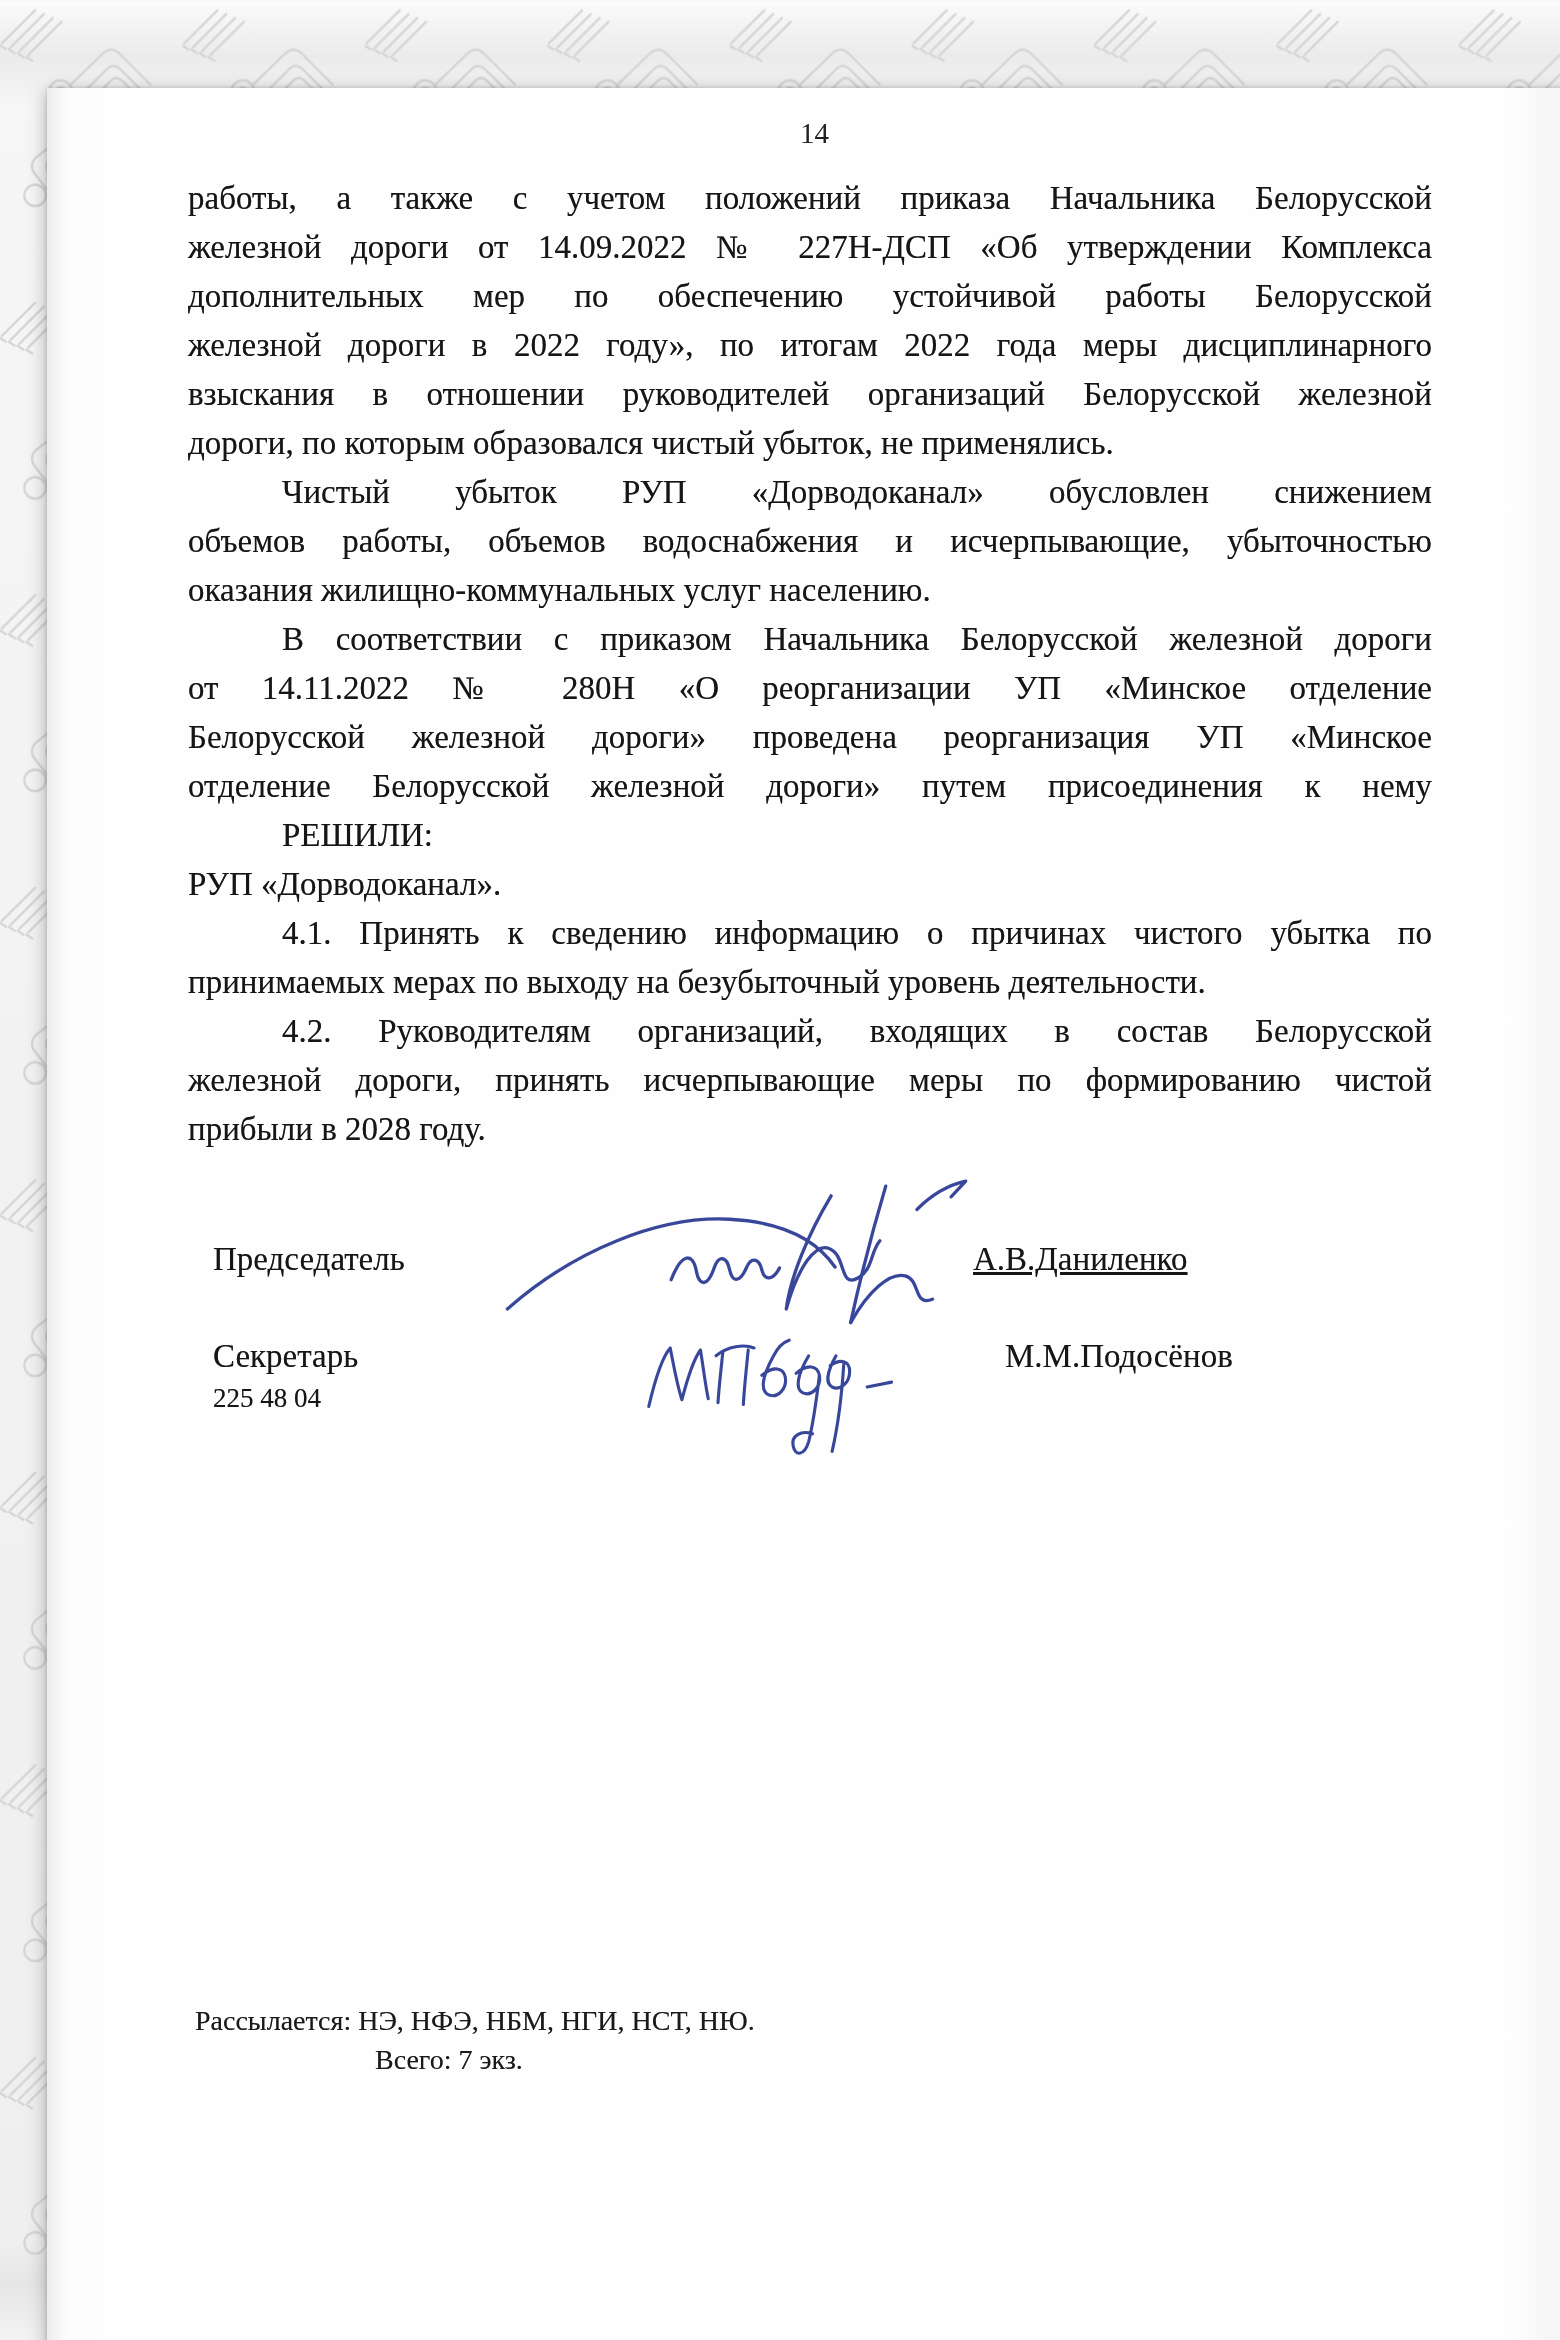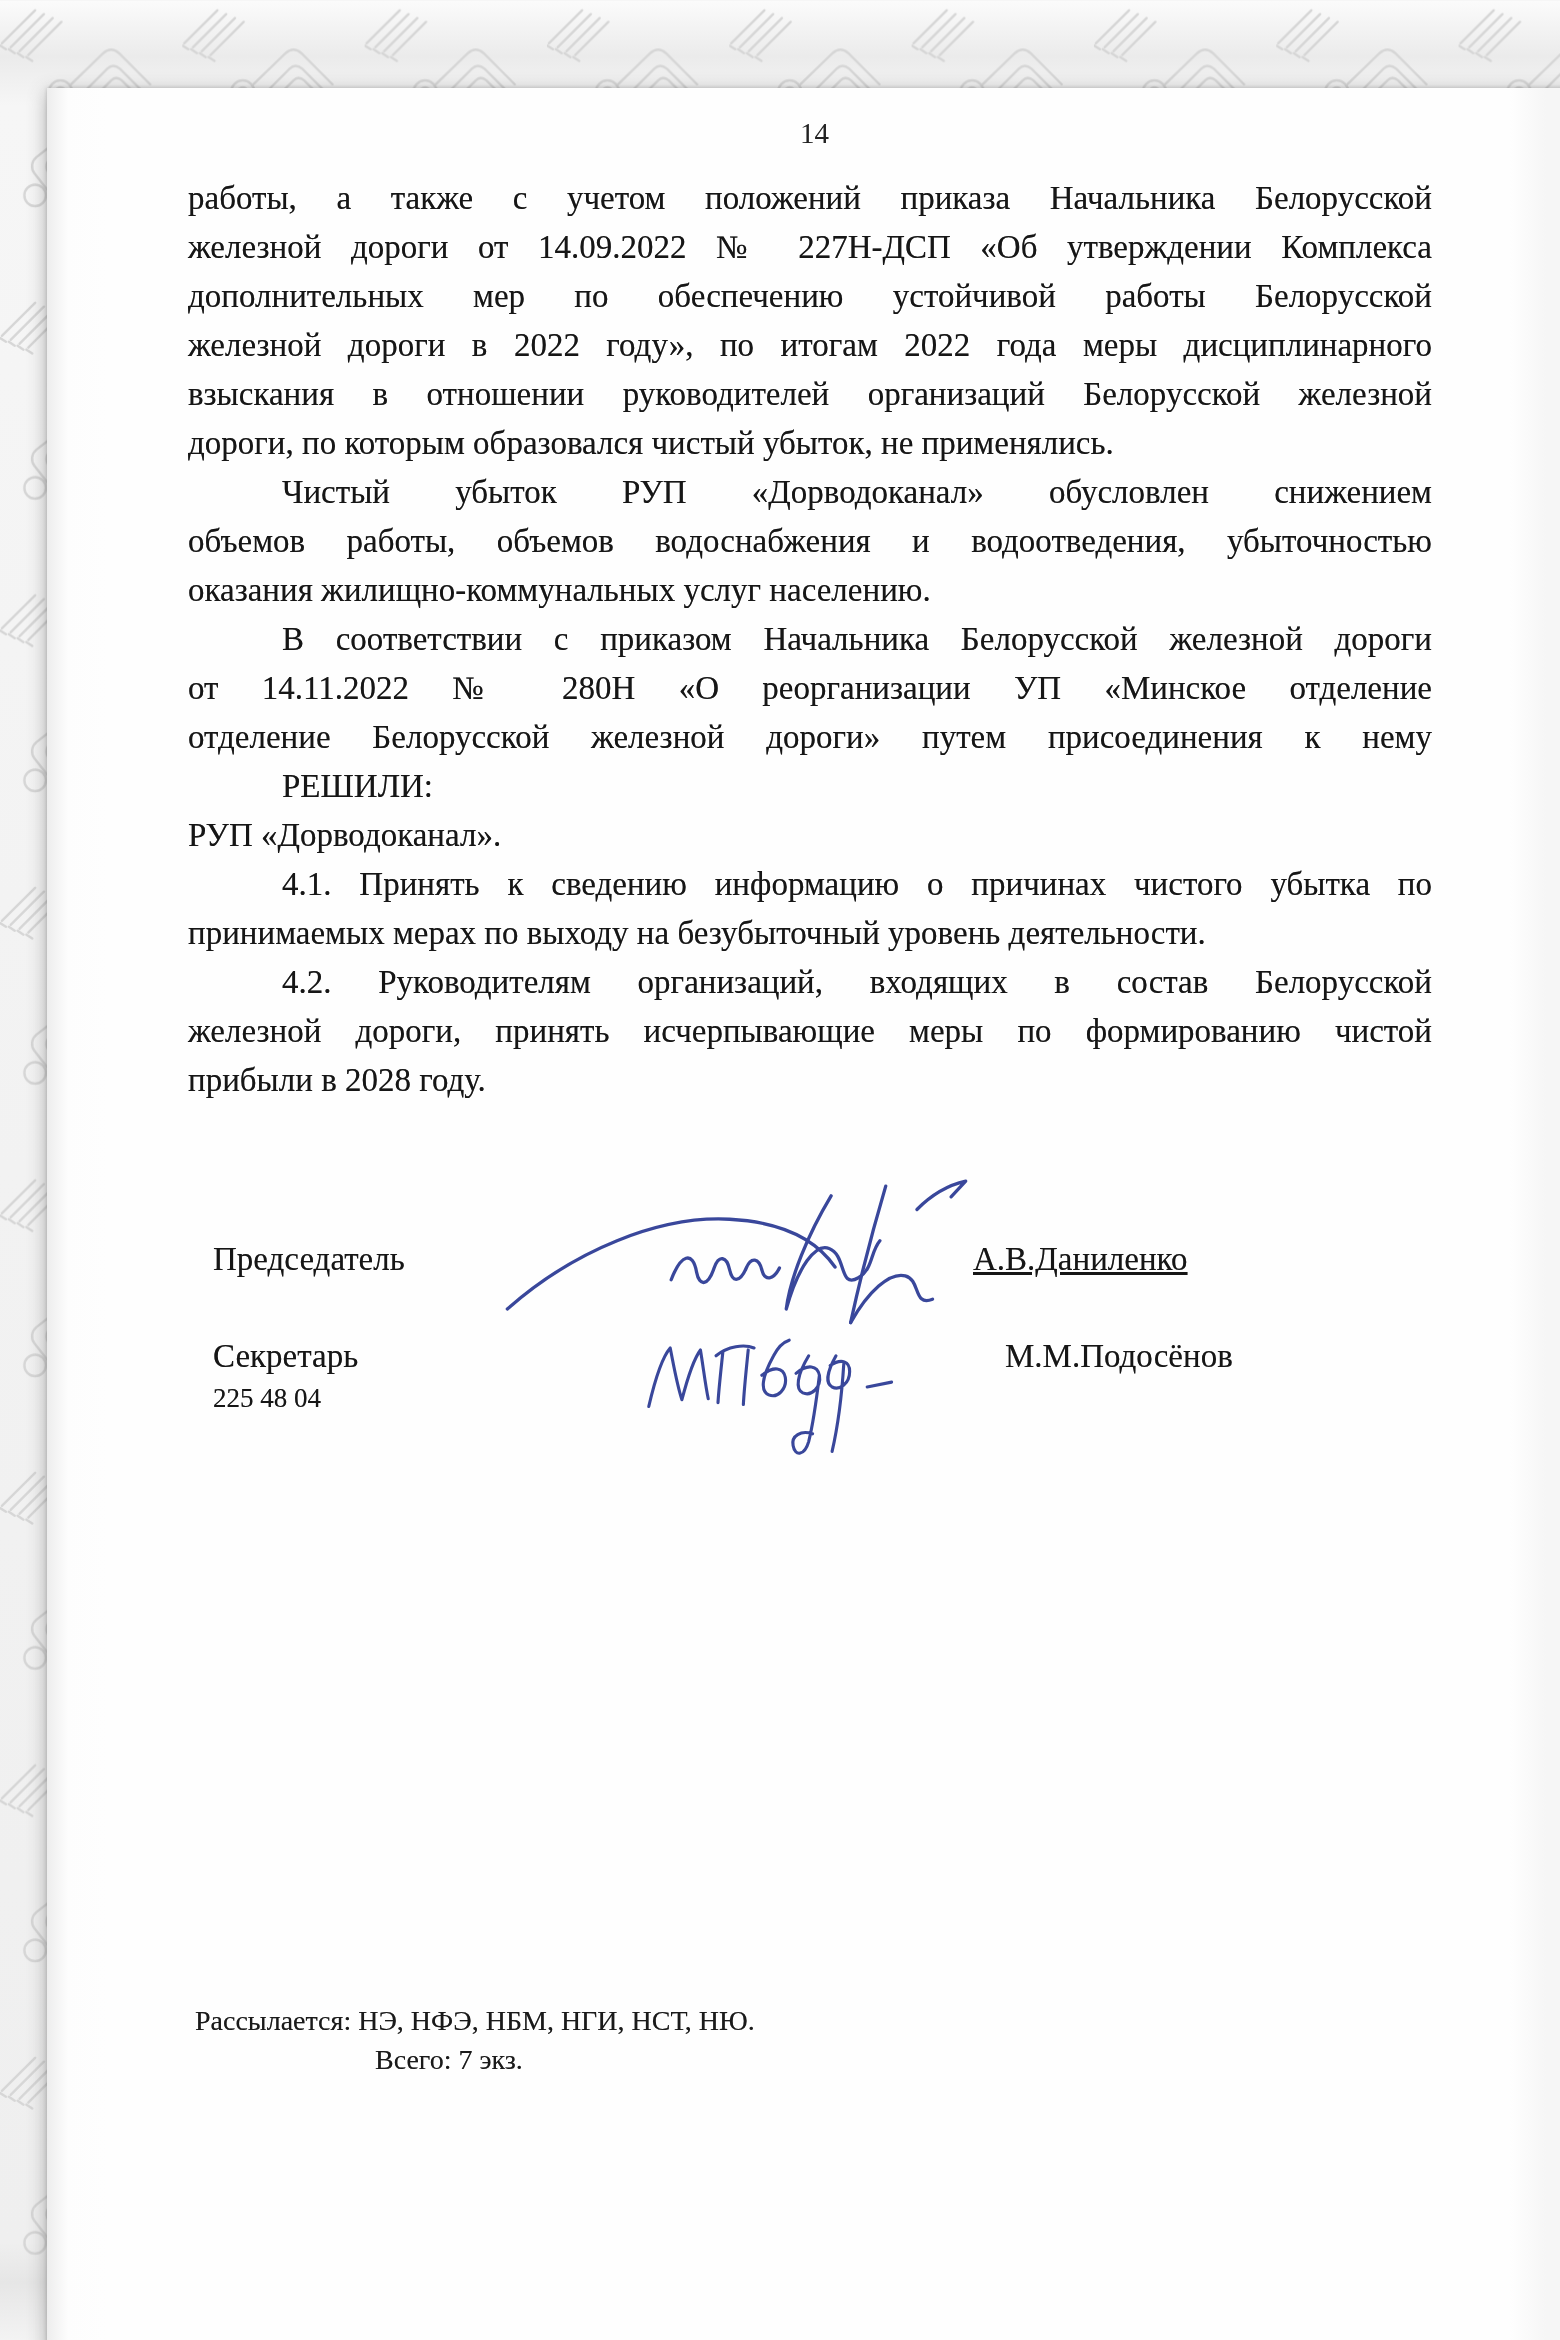--- a/index.html
+++ b/index.html
@@ -86,24 +86,25 @@
   <div class="page-number">14</div>
 
   <div class="doc-body">
       <div class="line just">работы, а также с учетом положений приказа Начальника Белорусской</div>
       <div class="line just">железной дороги от 14.09.2022 № 227Н-ДСП «Об утверждении Комплекса</div>
       <div class="line just">дополнительных мер по обеспечению устойчивой работы Белорусской</div>
       <div class="line just">железной дороги в 2022 году», по итогам 2022 года меры дисциплинарного</div>
       <div class="line just">взыскания в отношении руководителей организаций Белорусской железной</div>
       <div class="line">дороги, по которым образовался чистый убыток, не применялись.</div>
       <div class="line indent just">Чистый убыток РУП «Дорводоканал» обусловлен снижением</div>
-      <div class="line just">объемов работы, объемов водоснабжения и водоотведения, убыточностью</div>
+      <div class="line just">объемов работы, объемов водоснабжения и исчерпывающие, убыточностью</div>
       <div class="line">оказания жилищно-коммунальных услуг населению.</div>
       <div class="line indent just">В соответствии с приказом Начальника Белорусской железной дороги</div>
       <div class="line just">от 14.11.2022 № 280Н «О реорганизации УП «Минское отделение</div>
+      <div class="line just">Белорусской железной дороги» проведена реорганизация УП «Минское</div>
       <div class="line just">отделение Белорусской железной дороги» путем присоединения к нему</div>
       <div class="line indent">РЕШИЛИ:</div>
       <div class="line">РУП «Дорводоканал».</div>
       <div class="line indent just">4.1. Принять к сведению информацию о причинах чистого убытка по</div>
       <div class="line">принимаемых мерах по выходу на безубыточный уровень деятельности.</div>
       <div class="line indent just">4.2. Руководителям организаций, входящих в состав Белорусской</div>
       <div class="line just">железной дороги, принять исчерпывающие меры по формированию чистой</div>
       <div class="line">прибыли в 2028 году.</div>
     </div>
 

